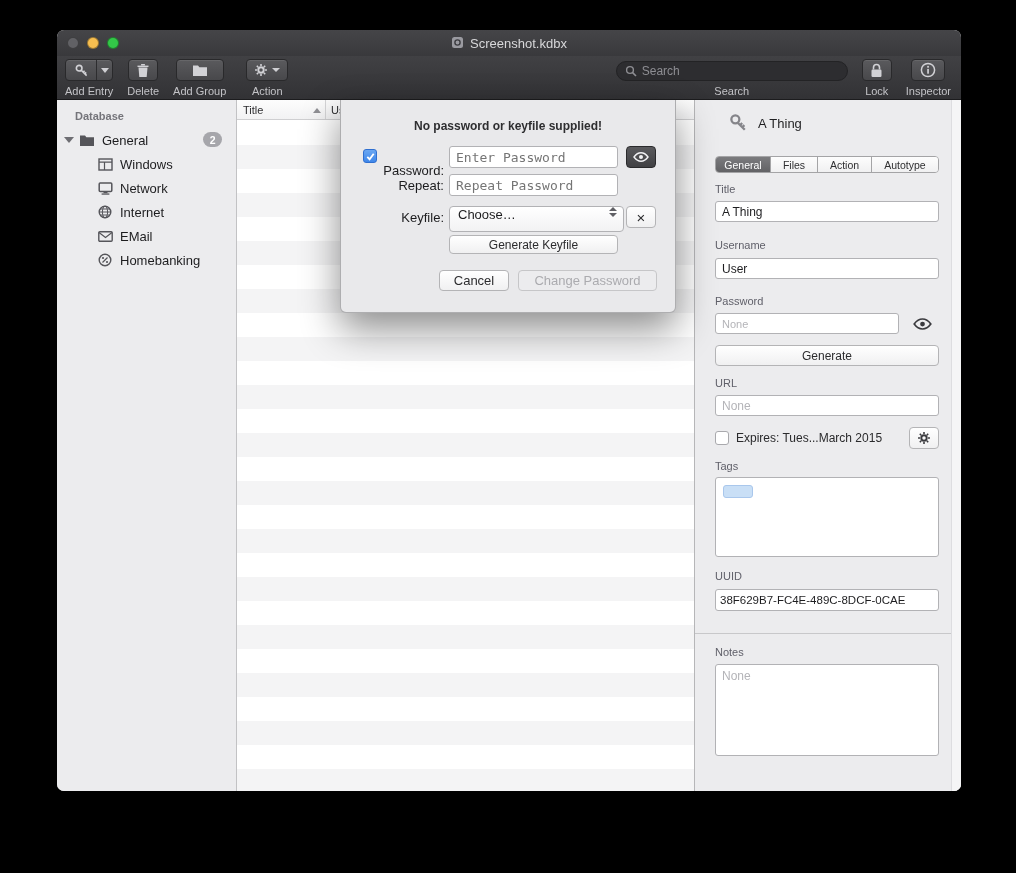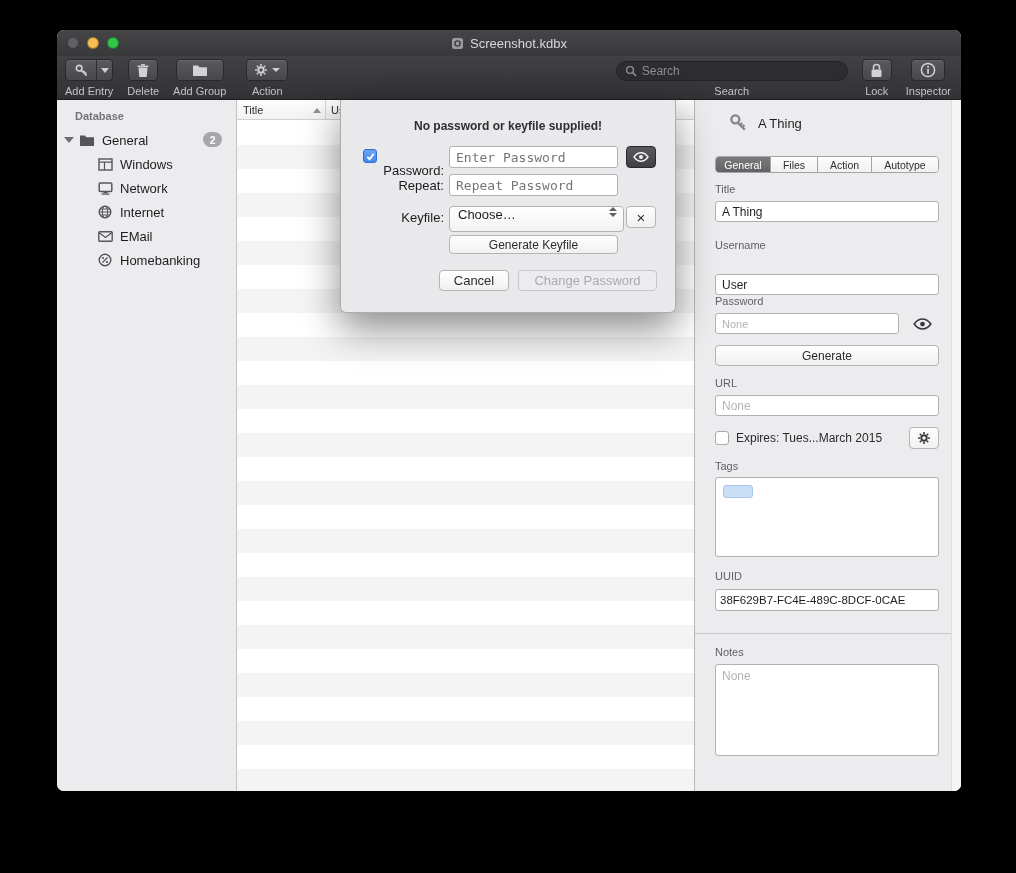--- a/index.html
+++ b/index.html
@@ -12,21 +12,21 @@
 
   
   .titlebar { position:absolute; left:0; top:0; right:0; height:26px;
               background:linear-gradient(#454548,#39393c);
               display:flex; align-items:center; justify-content:center; }
   .traffic { position:absolute; left:10px; top:7px; display:flex; gap:8px; }
   .light { width:12px; height:12px; border-radius:50%; border:1px solid rgba(0,0,0,.35); }
   .light.close { background:#616165; }
   .light.min   { background:#f6be50; }
   .light.zoom  { background:#33c748; }
-  .title-wrap { display:flex; align-items:center; gap:6px; }
+  .title-wrap { display:flex; gap:6px; }
   .title-text { font-size:13px; color:#d8d8da; }
 
   
   .toolbar { position:absolute; left:0; top:26px; right:0; height:44px;
              background:linear-gradient(#414144,#323235);
              border-bottom:1px solid #1c1c1e;
              display:flex; align-items:flex-start; padding:3px 10px 0 8px; }
   .tb-item { display:flex; flex-direction:column; align-items:center; margin-right:14px; }
   .tb-btn { height:22px; background:linear-gradient(#5a5a5d,#48484b);
             border:1px solid #29292b; border-radius:4px; color:#d2d2d6;
@@ -339,21 +339,21 @@
         <div class="seg selected" style="width:55px;">General</div>
         <div class="seg" style="width:47px;">Files</div>
         <div class="seg" style="width:54px;">Action</div>
         <div class="seg" style="flex:1;">Autotype</div>
       </div>
 
       <div class="f-label" style="top:83px;">Title</div>
       <input class="f-input" style="top: 101px;" value="A Thing">
 
       <div class="f-label" style="top:139px;">Username</div>
-      <input class="f-input" style="top: 174px;" value="User">
+      <input class="f-input" style="top: 158px;" value="User">
 
       <div class="f-label" style="top:195px;">Password</div>
       <input class="f-input mono" style="top: 213px; width: 184px; font-size: 11px;" placeholder="None">
       <button class="icon-btn-plain" style="left:208px; top:211px; width:38px; height:25px;">
         <span style="display:flex;">
           <svg width="19" height="12" viewBox="0 0 16 10">
               <path d="M1 5C3.4 1.7 5.6.8 8 .8S12.6 1.7 15 5c-2.4 3.3-4.6 4.2-7 4.2S3.4 8.3 1 5z" fill="none" stroke="currentColor" stroke-width="1.4"></path>
               <circle cx="8" cy="5" r="2" fill="currentColor"></circle>
             </svg>
         </span>

